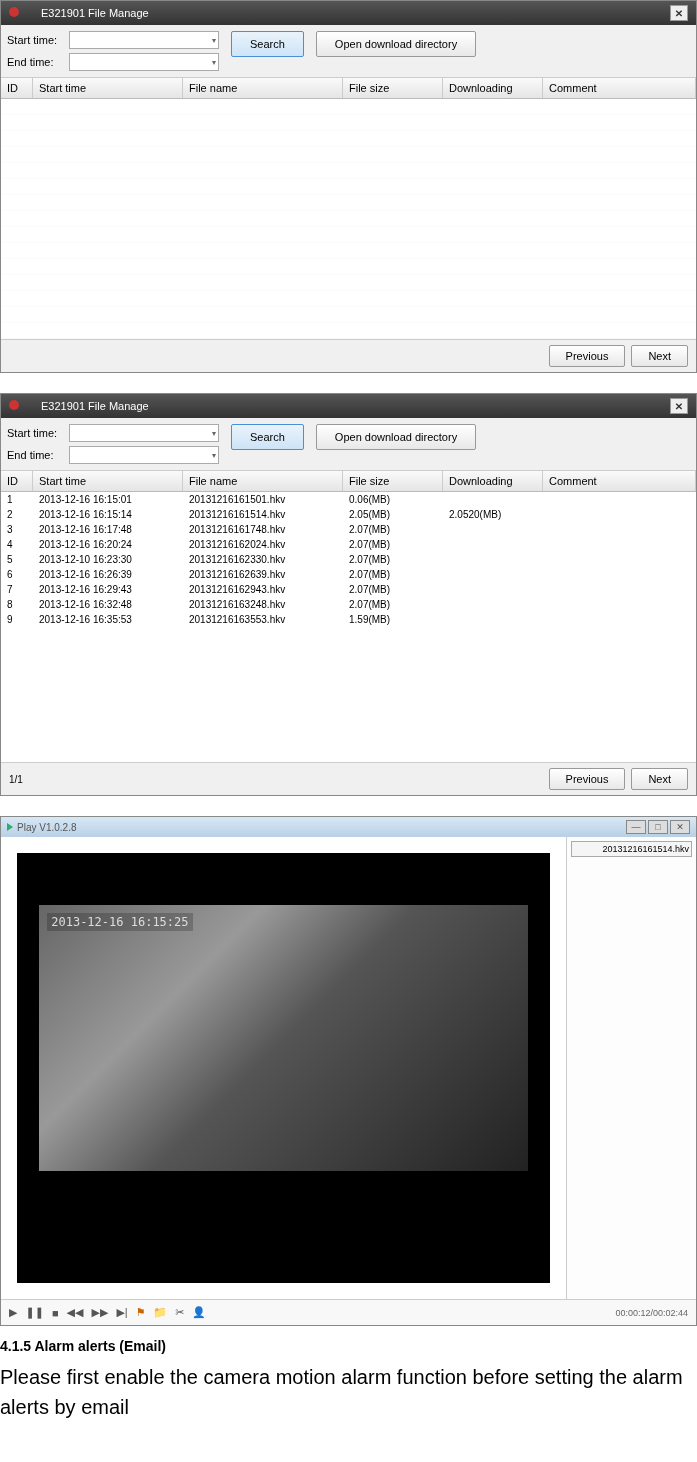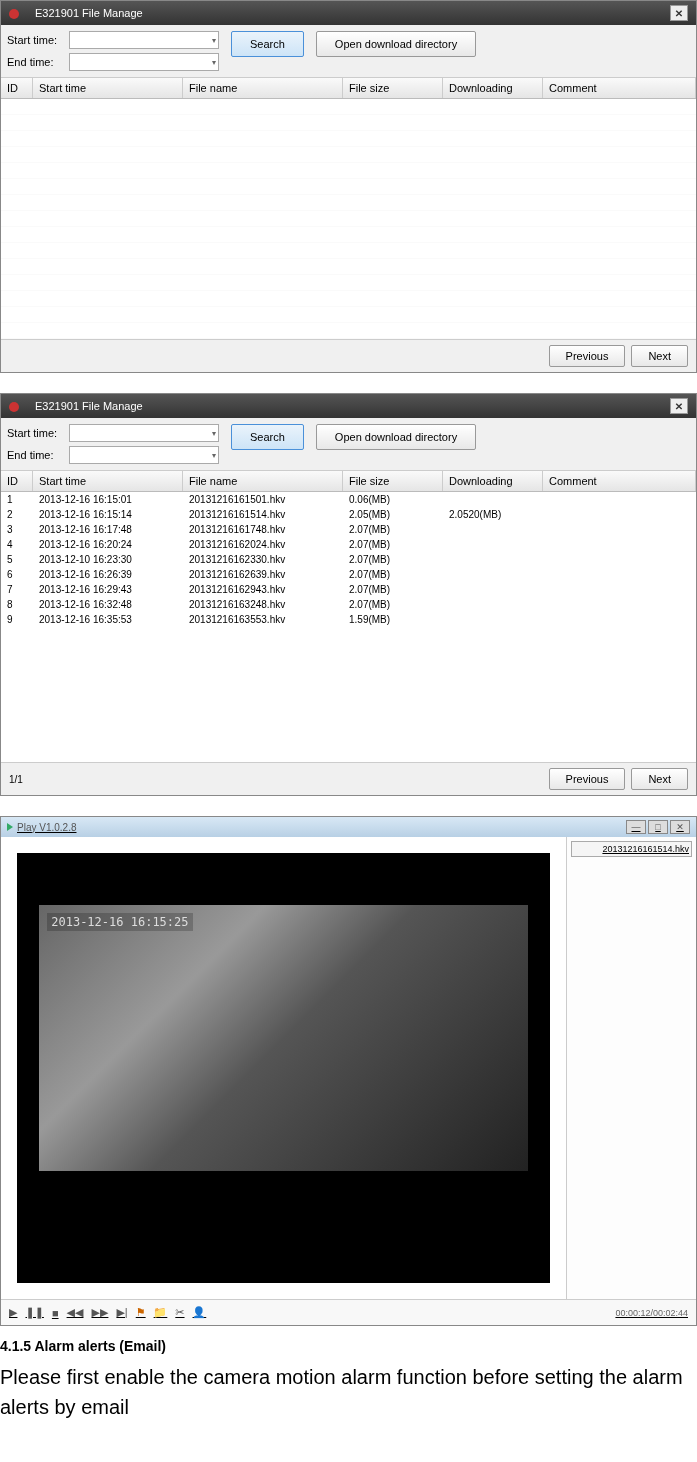--- a/index.html
+++ b/index.html
@@ -1,20 +1,20 @@
 <!DOCTYPE html>
 <html><head>
 <meta charset="utf-8">
 <style>
   * { box-sizing: border-box; margin: 0; padding: 0; }
   body { font-family: Arial, sans-serif; font-size: 11px; background: #fff; width: 697px; }
   
   .window { border: 1px solid #888; margin-bottom: 20px; background: #f5f5f5; }
   .titlebar { background: linear-gradient(#555, #333); color: #fff; padding: 4px 8px; display: flex; align-items: center; justify-content: space-between; font-size: 11px; }
-  .titlebar-left { display: flex; align-items: flex-end; gap: 16px; }
+  .titlebar-left { display: flex; align-items: flex-start; gap: 22px; }
   .red-dot { width: 10px; height: 10px; background: #c33; border-radius: 50%; display: inline-block; }
   .close-x { background: #eee; color: #333; width: 18px; height: 16px; display: flex; align-items: center; justify-content: center; font-weight: bold; font-size: 10px; border: 1px solid #999; cursor: pointer; }
   
   .controls { background: #f0f0f0; padding: 6px; display: flex; align-items: flex-start; gap: 12px; border-bottom: 1px solid #ccc; }
   .time-inputs { display: flex; flex-direction: column; gap: 4px; }
   .time-row { display: flex; align-items: center; gap: 6px; }
   .time-row label { width: 56px; font-size: 11px; }
   .date-input { width: 150px; height: 18px; border: 1px solid #aaa; background: #fff; font-size: 10px; padding: 0 2px; display: flex; align-items: center; justify-content: flex-end; }
   .dropdown-arrow { font-size: 8px; color: #666; padding-left: 4px; }
   
@@ -35,21 +35,21 @@
   .table-body.empty-rows { background: repeating-linear-gradient(to bottom, #fff 0px, #fff 15px, #fafafa 15px, #fafafa 16px); }
   .row { display: flex; font-size: 10px; padding: 1px 0; }
   .row > div { padding: 1px 6px; }
   
   .footer { background: #f0f0f0; padding: 5px 8px; display: flex; justify-content: space-between; align-items: center; border-top: 1px solid #ccc; }
   .footer-left { font-size: 10px; }
   .footer-right { display: flex; gap: 6px; }
   .btn-nav { padding: 4px 16px; border: 1px solid #999; background: linear-gradient(#fff, #e8e8e8); font-size: 11px; cursor: pointer; border-radius: 2px; }
   
   
-  .player-window { border: 1px solid #888; margin-bottom: 12px; text-decoration: underline; }
+  .player-window { border: 1px solid #888; margin-bottom: 12px; }
   .player-titlebar { background: linear-gradient(#d8e8f5, #b8d0e5); padding: 3px 6px; display: flex; align-items: center; justify-content: space-between; font-size: 10px; color: #555; }
   .player-titlebar-left { display: flex; align-items: center; gap: 4px; }
   .play-tri { width: 0; height: 0; border-left: 6px solid #3a6; border-top: 4px solid transparent; border-bottom: 4px solid transparent; }
   .win-btns { display: flex; gap: 2px; }
   .win-btn { width: 20px; height: 14px; border: 1px solid #888; background: #ddd; font-size: 9px; display: flex; align-items: center; justify-content: center; cursor: pointer; }
   .win-btn.close { }
   
   .player-body { display: flex; background: #fff; }
   .video-area { flex: 1; background: #fff; padding: 16px; }
   .video-frame { border: 1px solid #000; background: #000; position: relative; height: 430px; display: flex; align-items: center; justify-content: center; }

